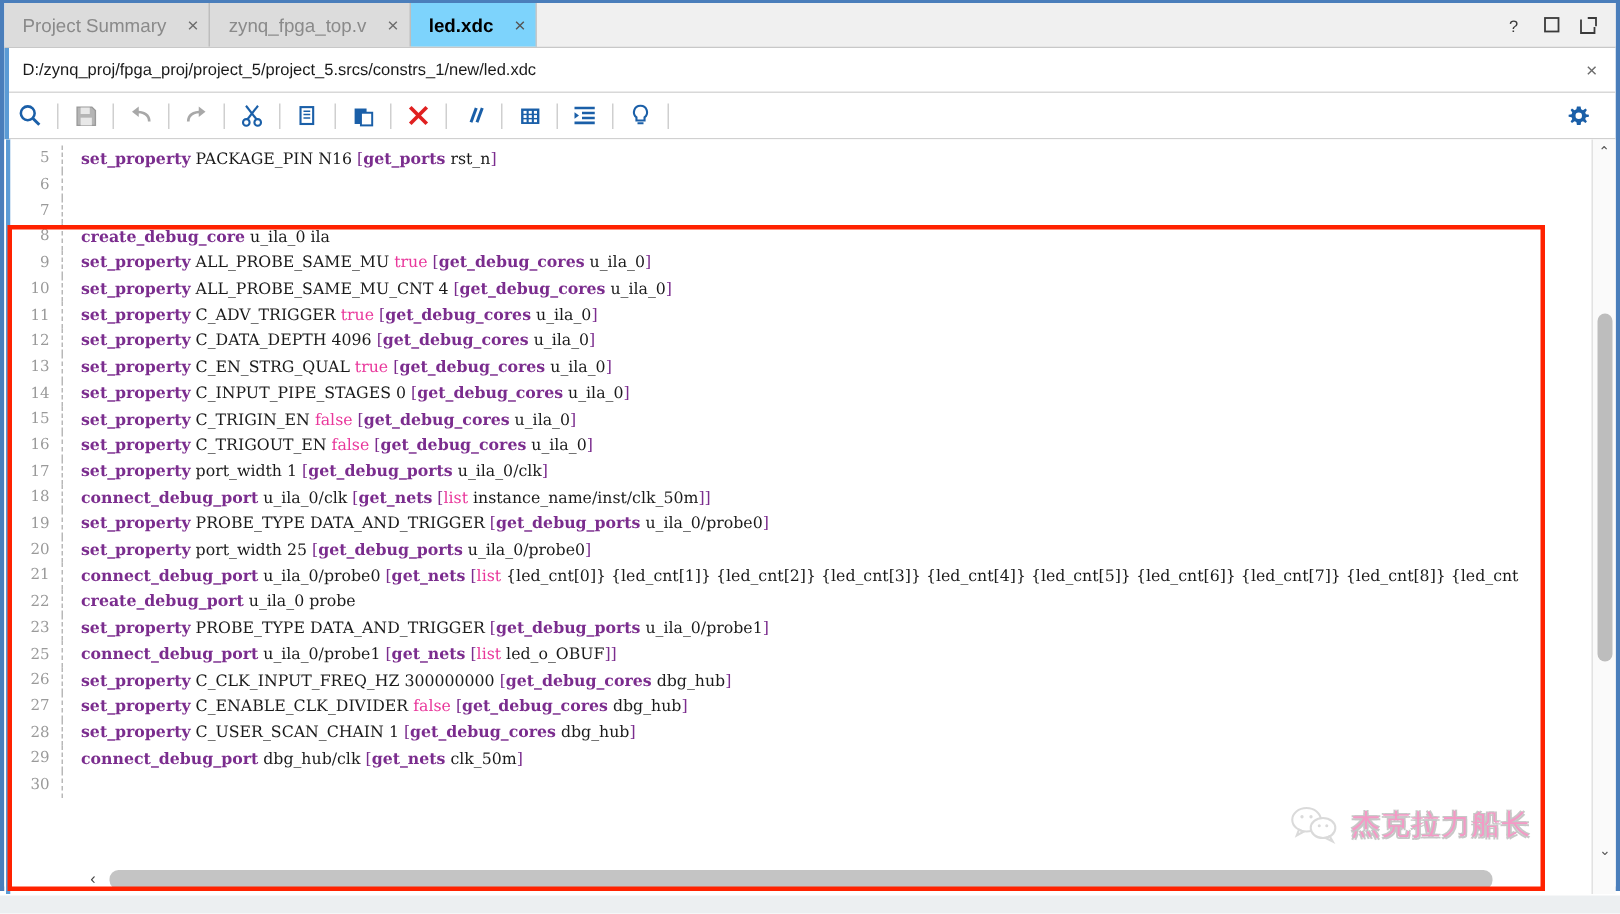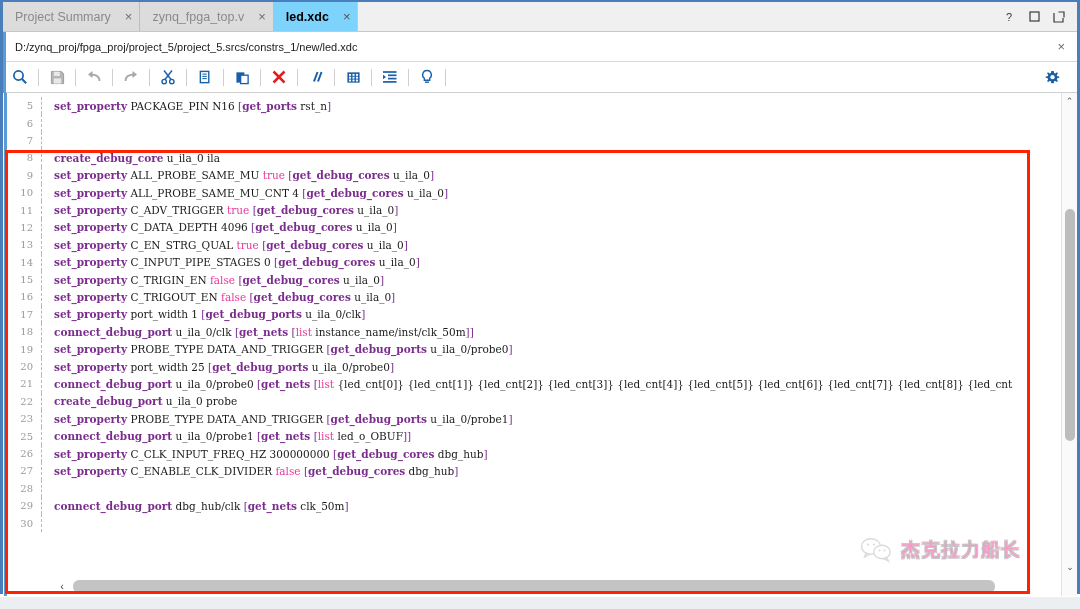--- a/index.html
+++ b/index.html
@@ -519,20 +519,21 @@
             <span class="code-text"><span class="cmd">set_property</span><span class="plain"> C_CLK_INPUT_FREQ_HZ 300000000 </span><span class="brk">[</span><span class="kw">get_debug_cores</span><span class="plain"> dbg_hub</span><span class="brk">]</span></span>
           </div>
           <div class="code-line">
             <span class="ln">27</span>
             <span class="gutter-sep"></span>
             <span class="code-text"><span class="cmd">set_property</span><span class="plain"> C_ENABLE_CLK_DIVIDER </span><span class="lit">false</span><span class="plain"> </span><span class="brk">[</span><span class="kw">get_debug_cores</span><span class="plain"> dbg_hub</span><span class="brk">]</span></span>
           </div>
           <div class="code-line">
             <span class="ln">28</span>
             <span class="gutter-sep"></span>
+            <span class="code-text"><span class="cmd">set_property</span><span class="plain"> C_USER_SCAN_CHAIN 1 </span><span class="brk">[</span><span class="kw">get_debug_cores</span><span class="plain"> dbg_hub</span><span class="brk">]</span></span>
           </div>
           <div class="code-line">
             <span class="ln">29</span>
             <span class="gutter-sep"></span>
             <span class="code-text"><span class="cmd">connect_debug_port</span><span class="plain"> dbg_hub/clk </span><span class="brk">[</span><span class="kw">get_nets</span><span class="plain"> clk_50m</span><span class="brk">]</span></span>
           </div>
           <div class="code-line">
             <span class="ln">30</span>
             <span class="gutter-sep"></span>
             <span class="code-text"></span>

